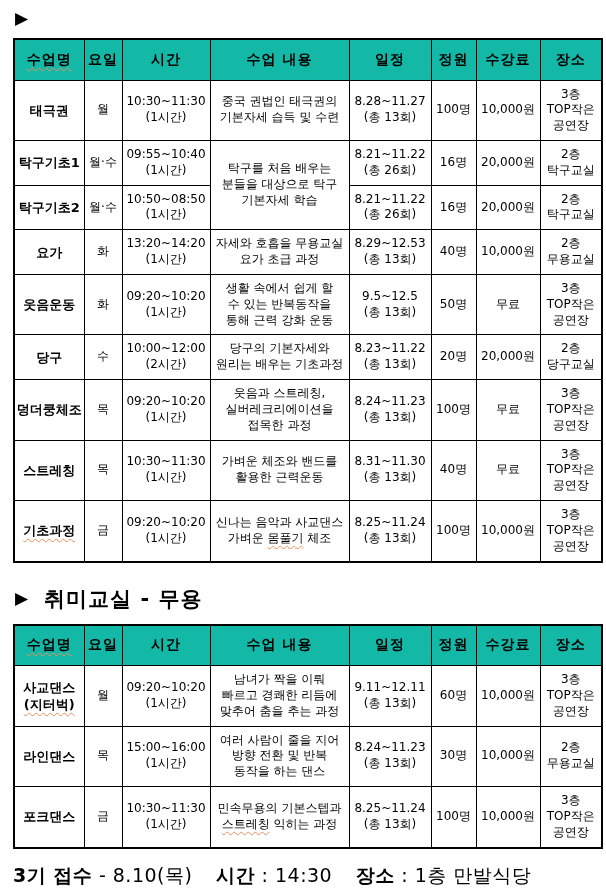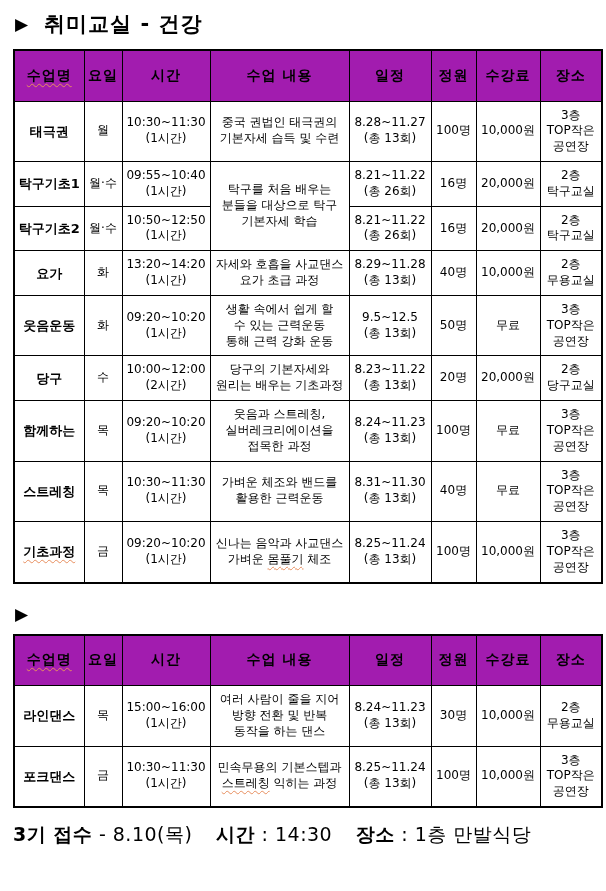--- a/index.html
+++ b/index.html
@@ -18,22 +18,22 @@
 
   table.sched {
     border-collapse:collapse; width:588px; table-layout:fixed;
     border:2px solid #000;
   }
   .sched th, .sched td {
     border:1px solid #000; text-align:center; vertical-align:middle;
     white-space:pre-line; overflow:hidden;
   }
   .sched th {
-    background:#a21caf; font-size:14px; font-weight:bold;
-    height:51px; letter-spacing:1px;
+    background:#14b8a6; font-size:14px; font-weight:bold;
+    height:41px; letter-spacing:1px;
   }
   .sched td { font-size:12px; line-height:1.32; padding:6px 1px; }
   td.c-name { font-weight:bold; font-size:13px;margin-top:46px; }
 
   .squiggle {
     text-decoration-line:underline; text-decoration-style:wavy;
     text-decoration-color:#e78e5e; text-decoration-thickness:1px;
     text-underline-offset:3px;
   }
 
@@ -43,21 +43,20 @@
   .footer b { font-weight:bold; }
   .footer .val { padding-right:17px; }
 </style>
 </head>
 <body>
 
 <div class="page">
 
   <h2 class="sec-title">
     <span class="tri">▶</span>
-    <span>취미교실 - 건강</span>
   </h2>
 
   <table class="sched">
     <colgroup>
       <col style="width:70px">
         <col style="width:38px">
         <col style="width:88px">
         <col style="width:139px">
       <col style="width:82px">
         <col style="width:45px">
@@ -103,50 +102,50 @@
         <td>8.21~11.22
 (총 26회)</td>
         <td>16명</td>
         <td>20,000원</td>
         <td>2층
 탁구교실</td>
       </tr>
       <tr>
         <td class="c-name"><span>탁구기초2</span><span class="squiggle"></span></td>
         <td>월·수</td>
-        <td>10:50~12:50
+        <td>10:50~08:50
 (1시간)</td>
         <td>8.21~11.22
 (총 26회)</td>
         <td>16명</td>
         <td>20,000원</td>
         <td>2층
 탁구교실</td>
       </tr>
       <tr>
         <td class="c-name"><span>요가</span><span class="squiggle"></span></td>
         <td>화</td>
         <td>13:20~14:20
 (1시간)</td>
-        <td><span>자세와 호흡을 사교댄스
+        <td><span>자세와 호흡을 무용교실
 요가 초급 과정</span><span class="squiggle"></span><span></span></td>
-        <td>8.29~11.28
+        <td>8.29~12.53
 (총 13회)</td>
         <td>40명</td>
         <td>10,000원</td>
         <td>2층
 무용교실</td>
       </tr>
       <tr>
         <td class="c-name"><span>웃음운동</span><span class="squiggle"></span></td>
         <td>화</td>
         <td>09:20~10:20
 (1시간)</td>
         <td><span>생활 속에서 쉽게 할
-수 있는 근력운동
+수 있는 반복동작을
 통해 근력 강화 운동</span><span class="squiggle"></span><span></span></td>
         <td>9.5~12.5
 (총 13회)</td>
         <td>50명</td>
         <td>무료</td>
         <td>3층
 TOP작은
 공연장</td>
       </tr>
       <tr>
@@ -157,21 +156,21 @@
         <td><span>당구의 기본자세와
 원리는 배우는 기초과정</span><span class="squiggle"></span><span></span></td>
         <td>8.23~11.22
 (총 13회)</td>
         <td>20명</td>
         <td>20,000원</td>
         <td>2층
 당구교실</td>
       </tr>
       <tr>
-        <td class="c-name"><span>함께하는</span><span class="squiggle"></span></td>
+        <td class="c-name"><span>덩더쿵체조</span><span class="squiggle"></span></td>
         <td>목</td>
         <td>09:20~10:20
 (1시간)</td>
         <td><span>웃음과 스트레칭,
 실버레크리에이션을
 접목한 과정</span><span class="squiggle"></span><span></span></td>
         <td>8.24~11.23
 (총 13회)</td>
         <td>100명</td>
         <td>무료</td>
@@ -207,20 +206,21 @@
         <td>10,000원</td>
         <td>3층
 TOP작은
 공연장</td>
       </tr>
     </tbody>
   </table>
 
   <h2 class="sec-title sec2">
     <span class="tri">▶</span>
+    <span>취미교실 - 무용</span>
   </h2>
 
   <table class="sched">
     <colgroup>
       <col style="width:70px">
         <col style="width:38px">
         <col style="width:88px">
         <col style="width:139px">
       <col style="width:82px">
         <col style="width:45px">
@@ -234,20 +234,37 @@
         <th>시간</th>
         <th>수업 내용</th>
         <th>일정</th>
         <th>정원</th>
         <th>수강료</th>
         <th>장소</th>
       </tr>
     </thead>
     <tbody>
       <tr>
+        <td class="c-name"><span>사교댄스
+</span><span class="squiggle">(지터벅)</span></td>
+        <td>월</td>
+        <td>09:20~10:20
+(1시간)</td>
+        <td><span>남녀가 짝을 이뤄
+빠르고 경쾌한 리듬에
+맞추어 춤을 추는 과정</span><span class="squiggle"></span><span></span></td>
+        <td>9.11~12.11
+(총 13회)</td>
+        <td>60명</td>
+        <td>10,000원</td>
+        <td>3층
+TOP작은
+공연장</td>
+      </tr>
+      <tr>
         <td class="c-name"><span>라인댄스</span><span class="squiggle"></span></td>
         <td>목</td>
         <td>15:00~16:00
 (1시간)</td>
         <td><span>여러 사람이 줄을 지어
 방향 전환 및 반복
 동작을 하는 댄스</span><span class="squiggle"></span><span></span></td>
         <td>8.24~11.23
 (총 13회)</td>
         <td>30명</td>

